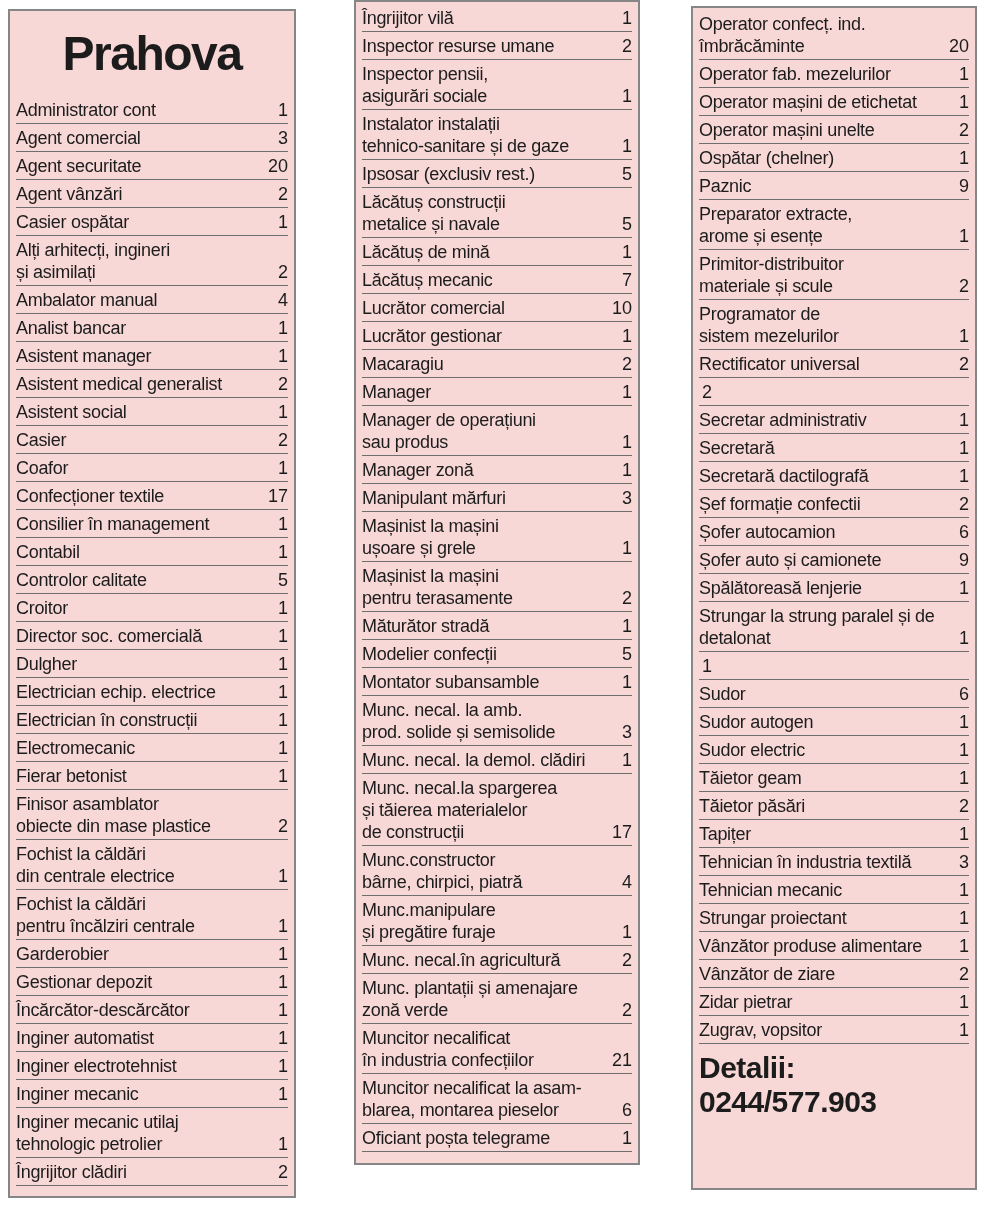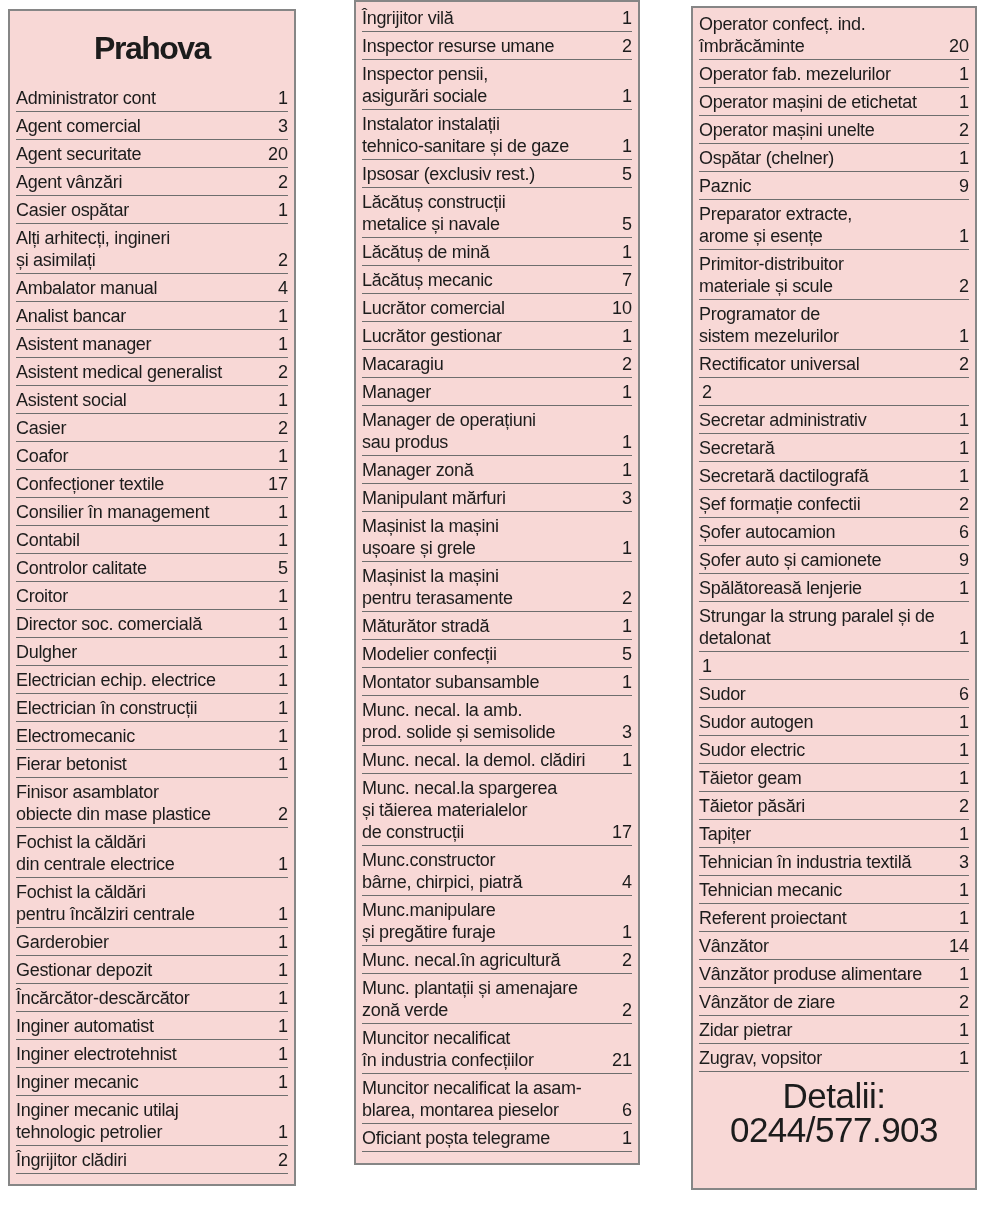--- a/index.html
+++ b/index.html
@@ -20,24 +20,24 @@
     box-sizing: border-box;
     background: #f8d8d6;
     border: 2px solid #868686;
     padding: 2px 6px 10px 6px;
   }
   .panel-1 { left: 8px;   top: 9px;  width: 288px; min-height: 1169px; }
   .panel-2 { left: 354px; top: 0; width: 286px; min-height: 1165px; }
   .panel-3 { left: 691px; top: 6px;  width: 286px; min-height: 1184px; }
 
   .title {
-    margin: 8px;
+    margin: 14px;
     text-align: center;
     font-weight: bold;
-    font-size: 32px;
+    font-size: 48px;
     line-height: 50px;
     letter-spacing: -1.5px;
     padding: 2px 0 3px 0;
   }
   .row {
     display: flex;
     justify-content: space-between;
     align-items: flex-end;
     border-bottom: 1px solid #6e6e6e;
     padding: 3px 0 2px 0;
@@ -48,23 +48,22 @@
     letter-spacing: -0.3px;
     white-space: pre-line;
   }
   .job-count {
     font-size: 18px;
     line-height: 22px;
     padding-left: 3px;
     text-align: right;
   }
   .footer {
-    text-align: center;
-    font-weight: normal;
-    font-size: 35px;
+    font-weight: bold;
+    font-size: 30px;
     line-height: 34px;
     letter-spacing: -0.5px;
     padding: 7px 0 2px 0;
   }
 </style>
 </head>
 <body>
 
 <div class="page">
 
@@ -469,26 +468,22 @@
         </div>
         <div class="row">
           <span class="job-name">Tehnician în industria textilă</span>
           <span class="job-count">3</span>
         </div>
         <div class="row">
           <span class="job-name">Tehnician mecanic</span>
           <span class="job-count">1</span>
         </div>
         <div class="row">
-          <span class="job-name">Referent proiectant</span>
-          <span class="job-count">1</span>
-        </div>
-        <div class="row">
-          <span class="job-name">Vânzător</span>
-          <span class="job-count">14</span>
+          <span class="job-name">Strungar proiectant</span>
+          <span class="job-count">1</span>
         </div>
         <div class="row">
           <span class="job-name">Vânzător produse alimentare</span>
           <span class="job-count">1</span>
         </div>
         <div class="row">
           <span class="job-name">Vânzător de ziare</span>
           <span class="job-count">2</span>
         </div>
         <div class="row">

